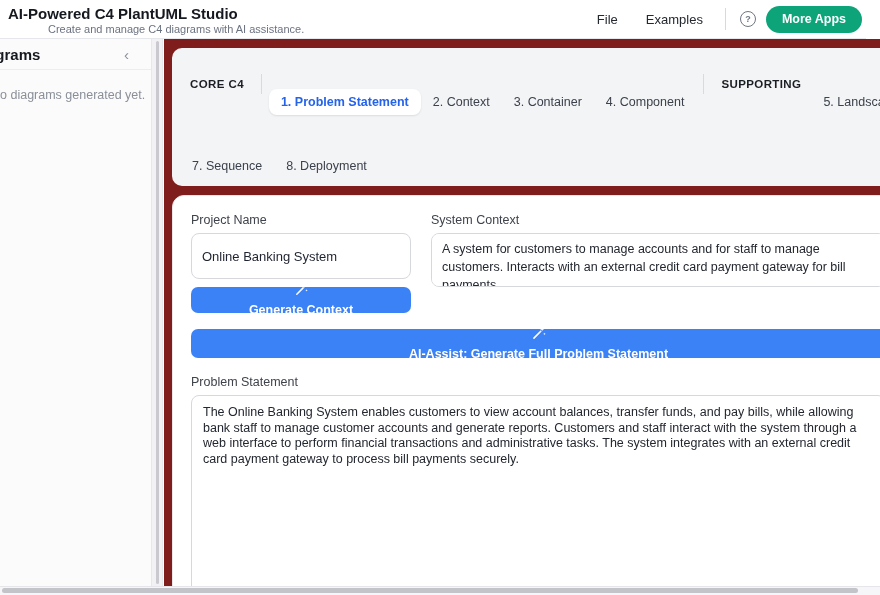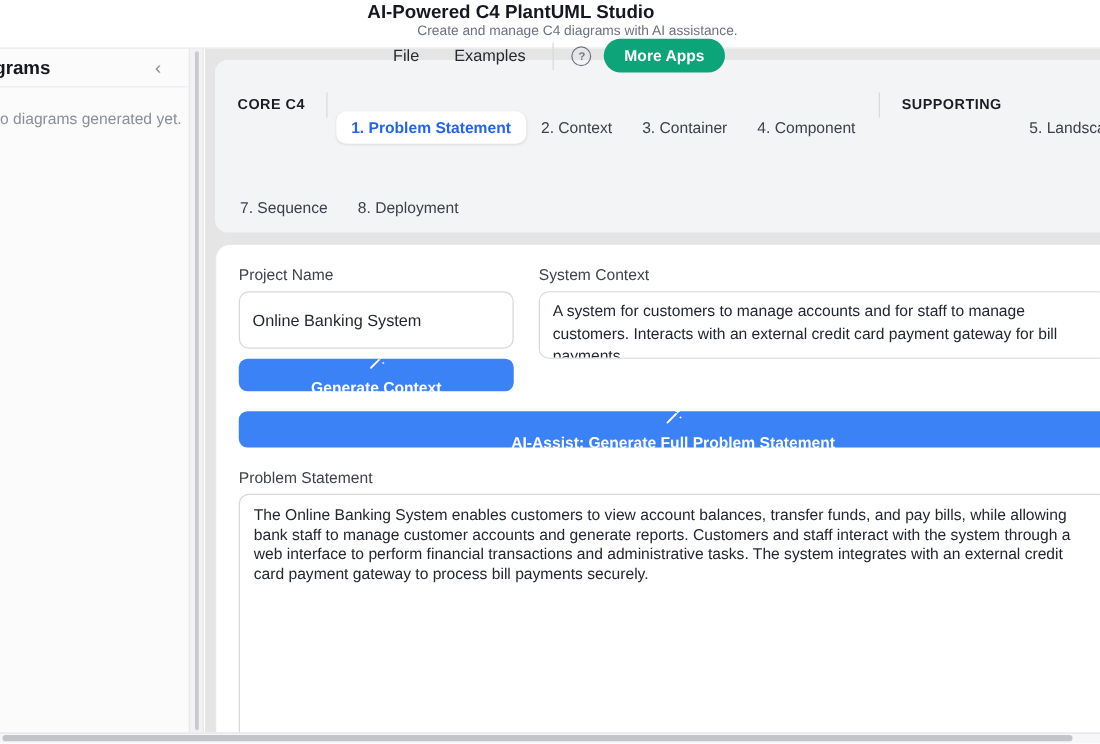--- a/index.html
+++ b/index.html
@@ -5,23 +5,23 @@
   html,body{margin:0;padding:0;background:#fff;}
   *{box-sizing:border-box;font-family:"Liberation Sans","DejaVu Sans",sans-serif;}
   :root{
     --accent-blue:#3b82f6;
     --active-tab-blue:#2563eb;
     --more-apps-green:#0ea47a;
   }
   .app{position:relative;width:880px;height:595px;background:#fff;overflow:hidden;}
 
   
-  .topbar{position:absolute;top:0;left:0;right:0;height:39px;background:#fff;
+  .topbar{position:absolute;top:0;left:0;right:14px;height:39px;background:#fff;
     border-bottom:1px solid #e6e7ea;display:flex;align-items:center;justify-content:space-between;
-    padding:0 4px 0 8px;z-index:5;flex-direction:column;}
+    padding:0 4px 0 8px;z-index:5;}
   .app-title{font-size:15px;font-weight:700;color:#15181e;line-height:17px;margin-top:1px;}
   .app-subtitle{font-size:11px;color:#6b7280;line-height:12px;margin-top:1px;margin-left:40px;}
   .topbar-right{display:flex;align-items:center;gap:8px;}
   .menu-btn{background:none;border:none;font-size:13px;color:#24292f;padding:6px 10px;cursor:pointer;text-align:center;}
   .vdiv{width:1px;height:22px;background:#d8d9dd;margin:0 4px;}
   .help-btn{background:none;border:none;padding:2px;cursor:pointer;display:flex;align-items:center;}
   .help-circle{width:16px;height:16px;border:1.3px solid #6f7680;border-radius:50%;
     display:flex;align-items:center;justify-content:center;font-size:9px;color:#6f7680;font-weight:700;}
   .more-apps{border:none;border-radius:15px;background:var(--more-apps-green);color:#fff;
     font-size:12.5px;font-weight:700;height:27px;padding:0 16px;cursor:pointer;}
@@ -34,21 +34,21 @@
   .collapse-btn{background:none;border:none;color:#8b9099;font-size:15px;line-height:1;
     margin-left:auto;margin-right:20px;cursor:pointer;padding:2px;}
   .sidebar-empty{margin:18px 0 0 -9px;font-size:12.5px;color:#8a8f98;white-space:nowrap;}
 
   
   .vscroll{position:absolute;left:152px;top:39px;bottom:9px;width:11px;background:#f2f2f5;
     border-right:1px solid #e8e8ec;}
   .vthumb{position:absolute;left:4px;top:2px;bottom:2px;width:3px;border-radius:2px;background:#c9c9cf;}
 
   
-  .main{position:absolute;left:164px;top:39px;right:0;bottom:9px;background:#e5e5e5;overflow:hidden;}
+  .main{position:absolute;left:164px;top:39px;right:0;bottom:9px;background:#7f1d1d;overflow:hidden;}
   .main-inner{width:742px;padding:9px 0 0 8px;}
 
   
   .tabbar{width:733px;background:#f3f4f6;border-radius:10px;padding:5px 8px 7px;}
   .tabrow{display:flex;align-items:center;}
   .tabrow + .tabrow{margin-top:2px;}
   .tabgroup-label{font-size:11.5px;font-weight:700;letter-spacing:.4px;color:#1a1d23;
     padding:6px 10px;white-space:nowrap;}
   .tabdiv{width:1px;height:20px;background:#d9dadd;margin:0 7px;flex:none;}
   .tab{background:none;border:none;font-size:12.5px;color:#3c414b;padding:6px 12px;

